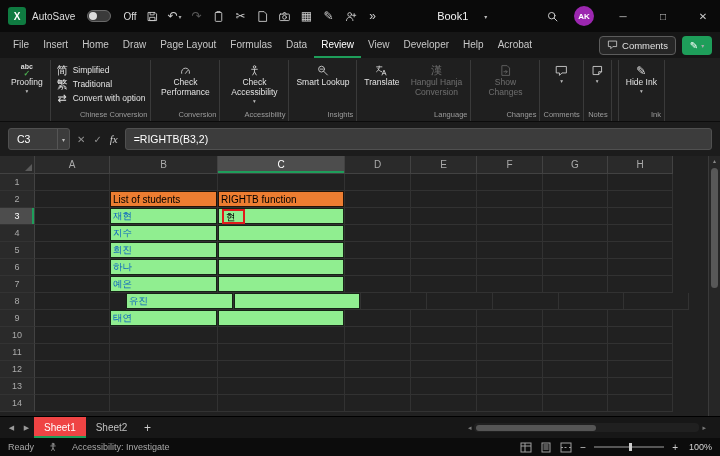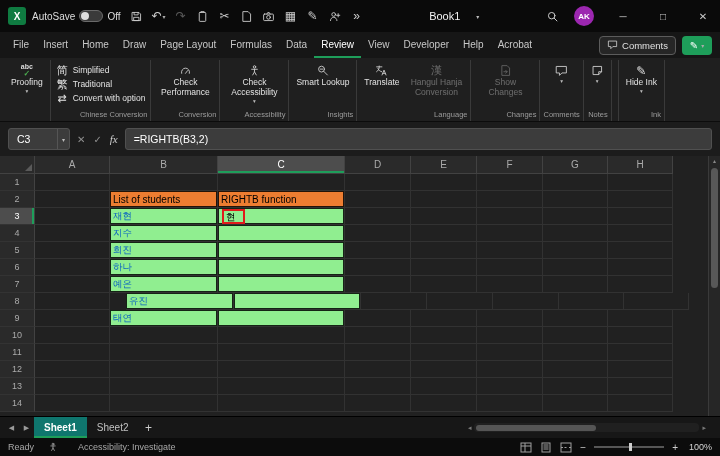--- a/index.html
+++ b/index.html
@@ -3,21 +3,21 @@
 <meta charset="utf-8">
 <style>
 *{box-sizing:border-box;margin:0;padding:0}
 html,body{width:720px;height:456px;overflow:hidden}
 body{background:#000;font-family:"Liberation Sans",sans-serif;color:#e6e6e6}
 .app{width:720px;height:456px;display:flex;flex-direction:column;background:#212121}
 
 
 .titlebar{height:32px;background:#0a0a0a;display:flex;align-items:center;padding-left:8px;gap:6px;font-size:10px;flex:0 0 auto}
 .logo{width:18px;height:18px;background:#0f7b41;border-radius:3px;color:#fff;font-weight:bold;font-size:10px;display:flex;align-items:center;justify-content:center}
-.autosave{display:flex;align-items:center;gap:4px;color:#ddd;white-space:nowrap}
+.autosave{display:flex;align-items:center;gap:12px;color:#ddd;white-space:nowrap}
 .toggle{width:24px;height:12px;border-radius:6px;background:#3a3a3a;border:1px solid #6a6a6a;position:relative;display:inline-block}
 .knob{position:absolute;left:1px;top:1px;width:8px;height:8px;border-radius:50%;background:#ddd}
 .qa{display:flex;align-items:center;gap:2px}
 .tbic{width:20px;height:22px;display:inline-flex;align-items:center;justify-content:center;color:#cfcfcf;border-radius:3px}
 .tbic.dim{opacity:.4}
 .gly{font-size:12px;line-height:1}
 .mini{font-style:normal;font-size:6px;color:#aaa;margin-left:1px}
 .tb-spacer{flex:1}
 .tb-title{display:flex;align-items:center;gap:16px;color:#f2f2f2;font-size:11px;white-space:nowrap}
 .tb-title .chev{font-size:6px;color:#bbb}
@@ -75,30 +75,30 @@
 .redbox{border:2px solid var(--red-box);padding:0 7px 0 2px;line-height:11px;margin-left:1px}
 .vscroll{position:absolute;top:0;right:0;bottom:0;width:12px;background:#262626;border-left:1px solid #3a3a3a}
 .varr{height:10px;font-size:6px;color:#888;text-align:center;line-height:10px}
 .vthumb{margin:2px 2px 0;height:120px;background:#585858;border-radius:4px}
 
 
 .sheettabs{height:22px;background:#171717;border-top:1px solid #000;display:flex;align-items:center;font-size:10px;flex:0 0 auto;padding-left:4px}
 .snav{width:15px;color:#999;font-size:7px;text-align:center}
 .stabs{display:flex;height:100%}
 .stab{height:100%;display:flex;align-items:center;padding:0 10px;color:#c0c0c0}
-.stab.active{color:#fff;background:#0f766e;box-shadow:inset 0 -2px 0 var(--accent-green);font-weight:bold}
+.stab.active{color:#fff;background:#ef4444;box-shadow:inset 0 -2px 0 var(--accent-green);font-weight:normal}
 .saddbtn{width:20px;height:18px;color:#ccc;display:flex;align-items:center;justify-content:center;font-size:12px}
 .hscroll{margin-left:auto;display:flex;align-items:center;gap:3px;padding-right:14px}
 .harr{color:#777;font-size:7px}
 .htrack{width:225px;height:9px;background:#202020;border-radius:4px;position:relative}
 .hthumb{position:absolute;left:2px;top:1.5px;width:120px;height:6px;background:#555;border-radius:3px}
 
 
 .statusbar{height:18px;background:#0c0c0c;display:flex;align-items:center;font-size:9px;color:#a8a8a8;padding:0 8px;gap:14px;flex:0 0 auto}
-.sb-acc{display:flex;align-items:center;gap:20px}
+.sb-acc{display:flex;align-items:center;gap:14px}
 .sb-right{margin-left:auto;display:flex;align-items:center;gap:8px}
 .viewic{display:flex;align-items:center;justify-content:center}
 .zbtn{color:#cfcfcf;font-size:10px}
 .zoomtrack{width:70px;height:2px;background:#565656;position:relative}
 .zoomthumb{position:absolute;left:50%;top:-3px;width:3px;height:8px;background:#cfcfcf}
 .zoomtxt{color:#d6d6d6;min-width:26px;text-align:right}
 </style>
 </head>
 <body>
 

